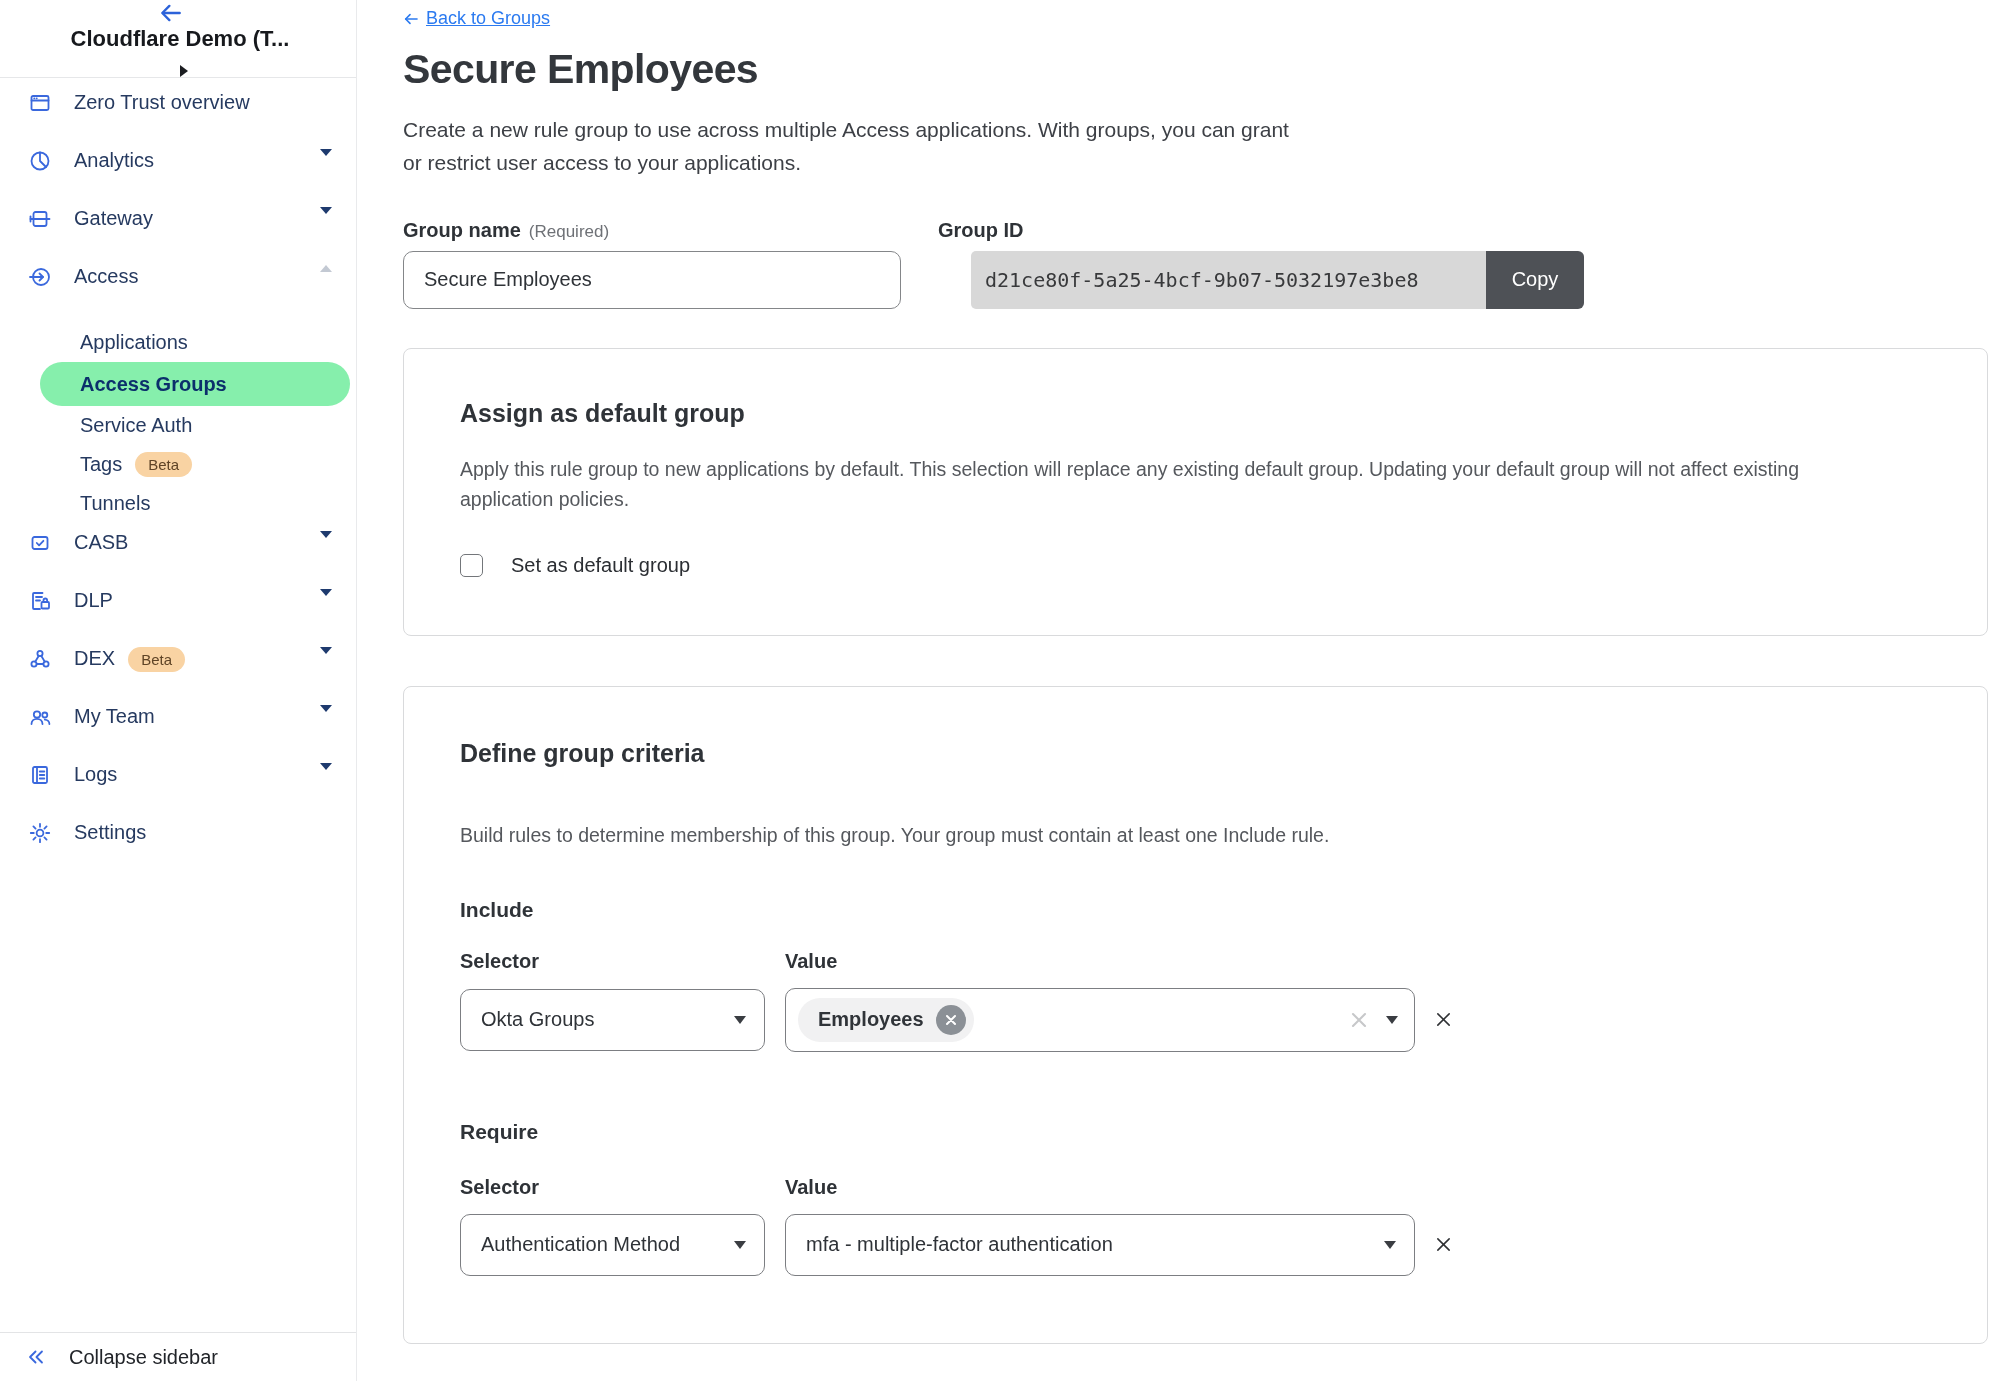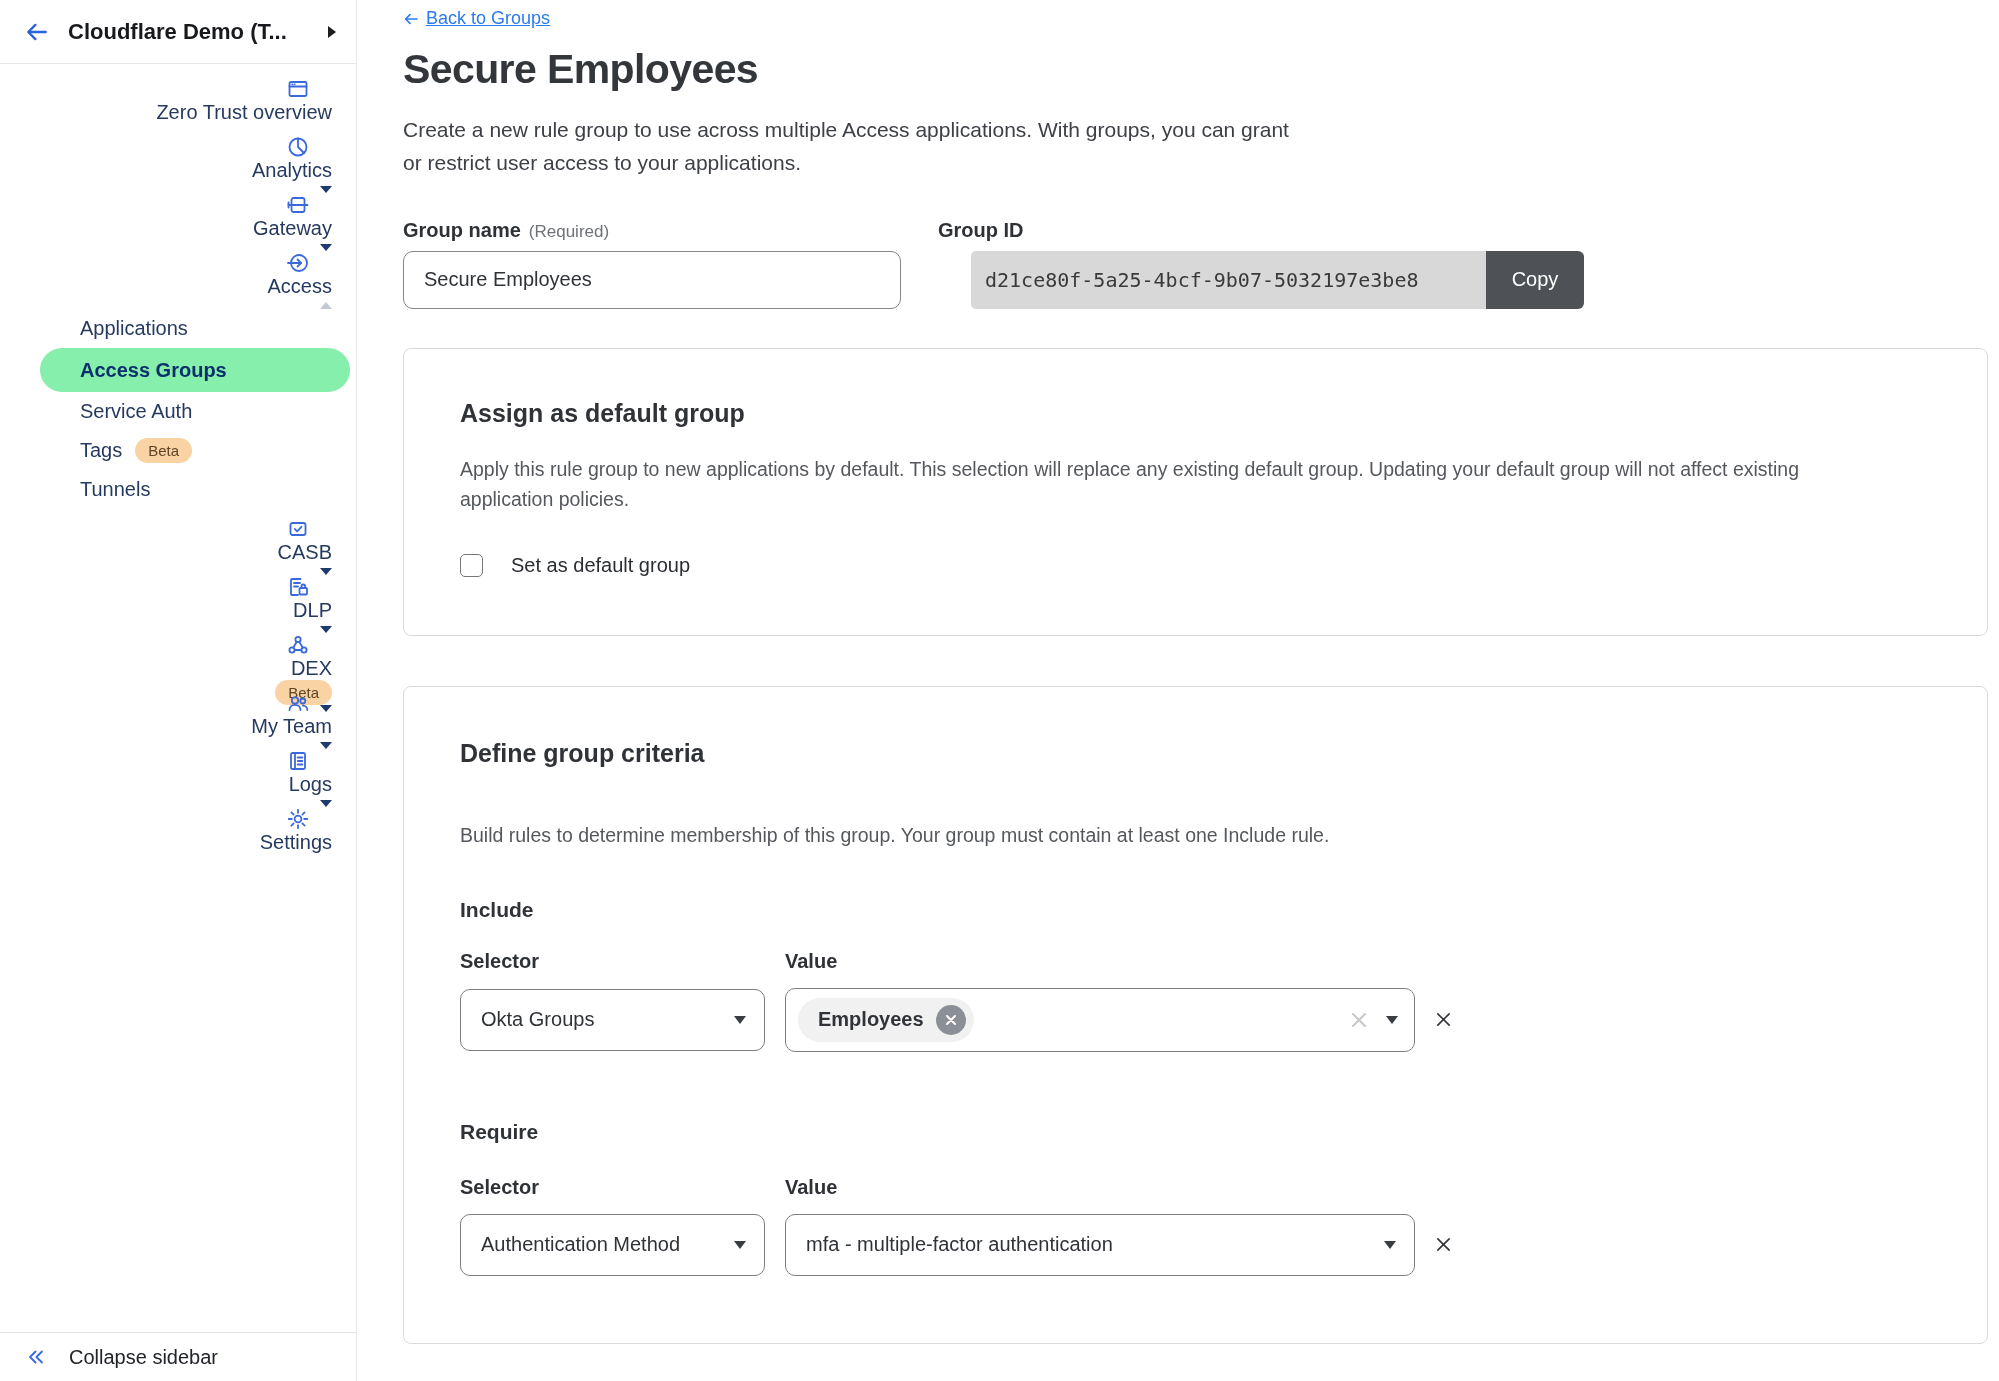--- a/index.html
+++ b/index.html
@@ -2,27 +2,27 @@
 <html><head>
 <meta charset="utf-8">
 <style>
   * { margin:0; padding:0; box-sizing:border-box; }
   html,body { width:1999px; height:1381px; overflow:hidden; background:#fff;
     font-family:"Liberation Sans", sans-serif; }
   .app { display:flex; height:100%; }
 
   
   .sidebar { width:357px; min-width:357px; background:#fff; border-right:1px solid #e9eaec; position:relative; }
-  .sb-header { height:64px; display:flex; align-items:center; padding:0 20px 0 24px; border-bottom:1px solid #e6e7e9; }
+  .sb-header { height:78px; display:flex; align-items:center; padding:0 20px 0 24px; border-bottom:1px solid #e6e7e9;flex-direction:column; }
   .sb-back { display:flex; margin-right:18px; cursor:pointer; }
   .sb-account { font-weight:bold; font-size:22px; color:#17191d; flex:1; white-space:nowrap; overflow:hidden; }
   .tri-right { width:0; height:0; border-top:6px solid transparent; border-bottom:6px solid transparent; border-left:8px solid #1b1d21; margin-left:8px; cursor:pointer; }
 
   .sb-nav { padding-top:13px; }
-  .sb-item { height:58px; display:flex; align-items:flex-end; padding:0 24px 0 27px; cursor:pointer;flex-direction:column; }
+  .sb-item { height:58px; display:flex; align-items:flex-start; padding:0 24px 0 27px; cursor:pointer; }
   .sb-icon { width:26px; margin-right:21px; display:flex; align-items:center; justify-content:center; }
   .sb-label { font-size:20px; color:#263a60; white-space:nowrap; }
   .sb-spacer { flex:1; }
   .caret-down { width:0; height:0; border-left:6px solid transparent; border-right:6px solid transparent; border-top:7px solid #1e3a6e; }
   .caret-up { width:0; height:0; border-left:6px solid transparent; border-right:6px solid transparent; border-bottom:7px solid #c3c9d3; }
 
   .sb-sub { }
   .sb-subitem { height:39px; display:flex; align-items:center; padding-left:80px; font-size:20px; color:#263a60; cursor:pointer; white-space:nowrap; }
   .sb-subitem.active { margin:0 6px 0 40px; padding-left:40px; background:#86efac; border-radius:24px; height:44px; font-weight:bold; color:#0b2f6b; }
   .resume-gap { margin-top:8px; }

